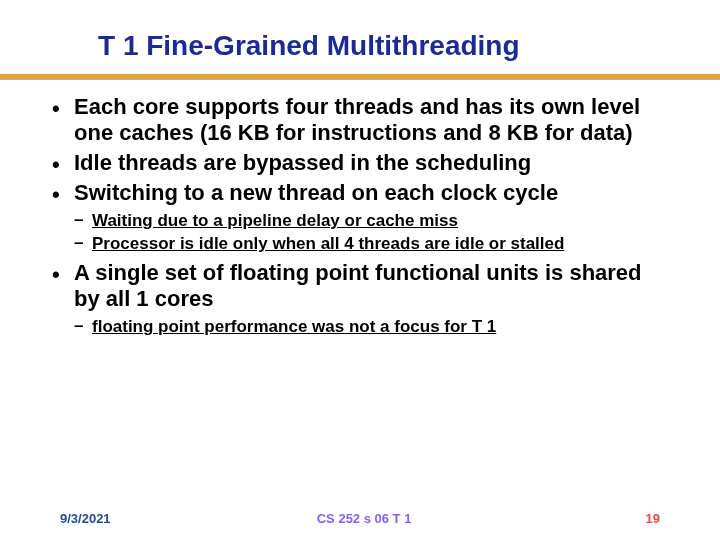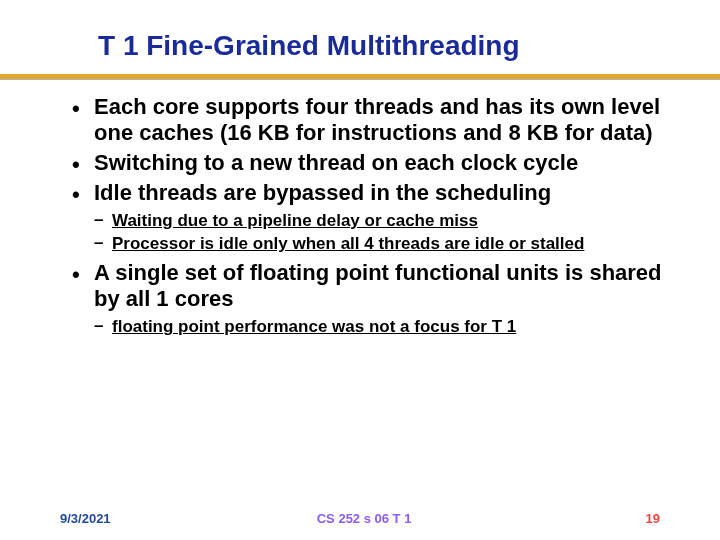--- a/index.html
+++ b/index.html
@@ -30,21 +30,21 @@
     height: 5px;
     background: #e2a72f;
     margin: 6px 0 0 0;
   }
   .rule-thin {
     height: 1px;
     background: #b3b3b3;
     margin: 0 0 14px 0;
   }
   .content {
-    padding: 0 58px 0 66px;
+    padding: 0 58px 0 46px;
   }
   ul.main {
     list-style: none;
     margin: 0;
     padding: 0;
   }
   ul.main > li {
     font-size: 22px;
     font-weight: bold;
     line-height: 1.18;
@@ -100,22 +100,22 @@
 
 <div class="slide">
 
   <div class="title">T 1 Fine-Grained Multithreading</div>
   <div class="rule-gold"></div>
   <div class="rule-thin"></div>
 
   <div class="content">
     <ul class="main">
       <li>Each core supports four threads and has its own level one caches (16 KB for instructions and 8 KB for data)</li>
+      <li>Idle threads are bypassed in the scheduling</li>
       <li>Switching to a new thread on each clock cycle</li>
-      <li>Idle threads are bypassed in the scheduling</li>
     </ul>
     <ul class="sub">
       <li>Waiting due to a pipeline delay or cache miss</li>
       <li>Processor is idle only when all 4 threads are idle or stalled</li>
     </ul>
     <ul class="main">
       <li>A single set of floating point functional units is shared by all 1 cores</li>
     </ul>
     <ul class="sub">
       <li> floating point performance was not a focus for T 1</li>

